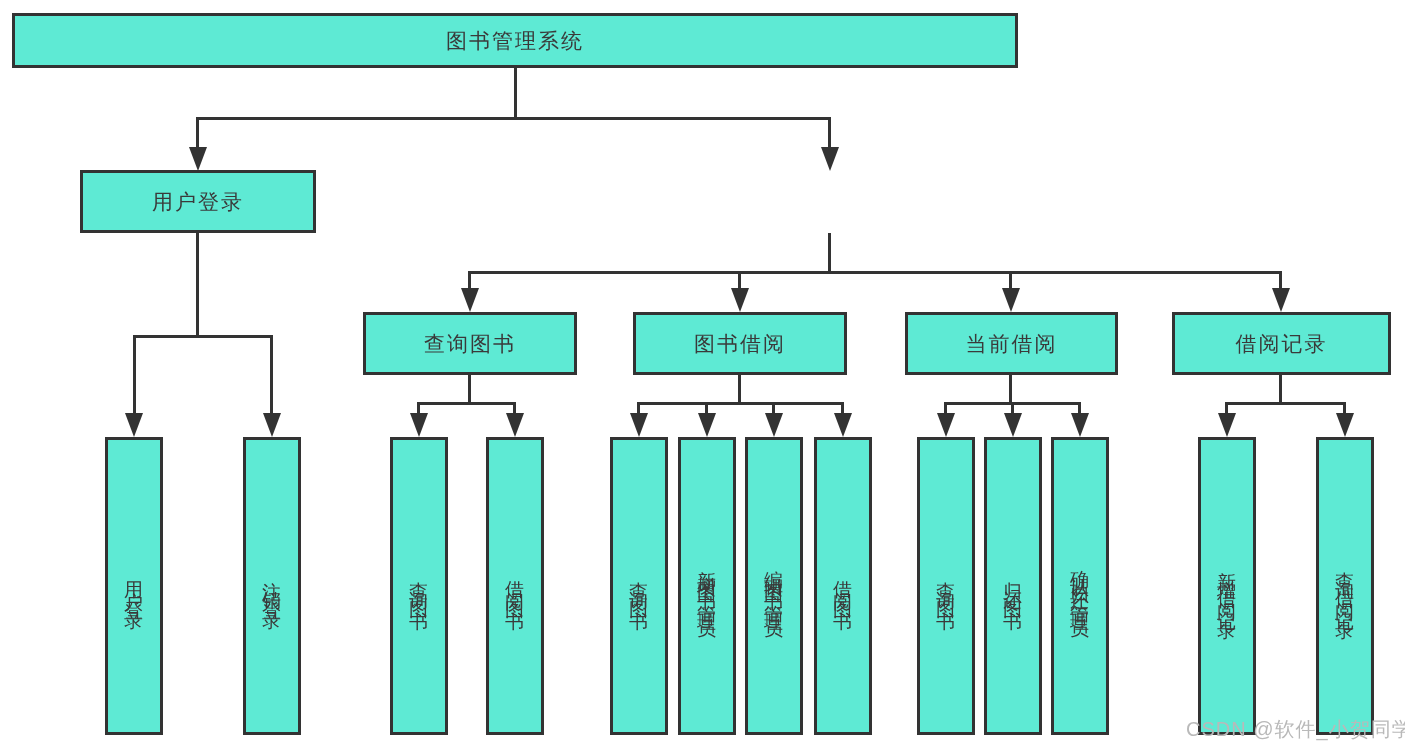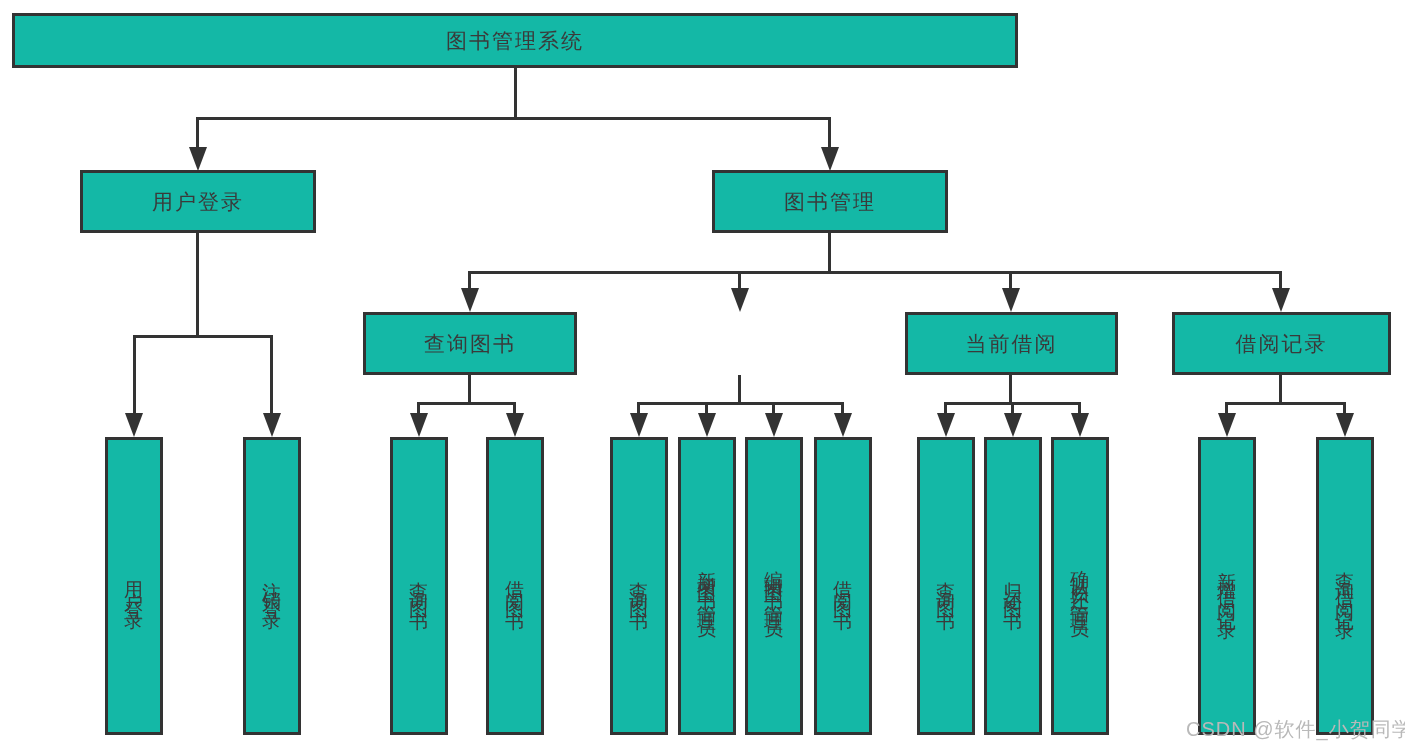--- a/index.html
+++ b/index.html
@@ -7,21 +7,21 @@
     position: relative;
     width: 1405px;
     height: 747px;
     background: #ffffff;
     font-family: "Liberation Sans", "DejaVu Sans", sans-serif;
     overflow: hidden;
   }
   .box {
     position: absolute;
     box-sizing: border-box;
-    background: #14b8a6;
+    background: #5eead4;
     border: 3px solid var(--line-color, #333333);
     display: flex;
     align-items: center;
     justify-content: center;
     color: var(--text-color, #3a3a3a);
   }
   .hbox span {
     font-size: 21px;
     letter-spacing: 2px;
     white-space: nowrap;
@@ -64,26 +64,26 @@
 
 <div class="canvas">
 
   <div class="box hbox" style="left:12px; top:13px; width:1006px; height:55px;">
     <span>图书管理系统</span>
   </div>
 
   <div class="box hbox" style="left:80px; top:170px; width:236px; height:63px;">
     <span>用户登录</span>
   </div>
-  <div class="box hbox" style="left:712px; top:170px; width:236px; height:63px;">
-    <span>图书管理</span>
-  </div>
 
   <div class="box hbox" style="left:363px; top:312px; width:214px; height:63px;">
     <span>查询图书</span>
+  </div>
+  <div class="box hbox" style="left:633px; top:312px; width:214px; height:63px;">
+    <span>图书借阅</span>
   </div>
   <div class="box hbox" style="left:905px; top:312px; width:213px; height:63px;">
     <span>当前借阅</span>
   </div>
   <div class="box hbox" style="left:1172px; top:312px; width:219px; height:63px;">
     <span>借阅记录</span>
   </div>
 
   <div class="box vbox" style="left:105px;">
     <span>用户登录</span>

